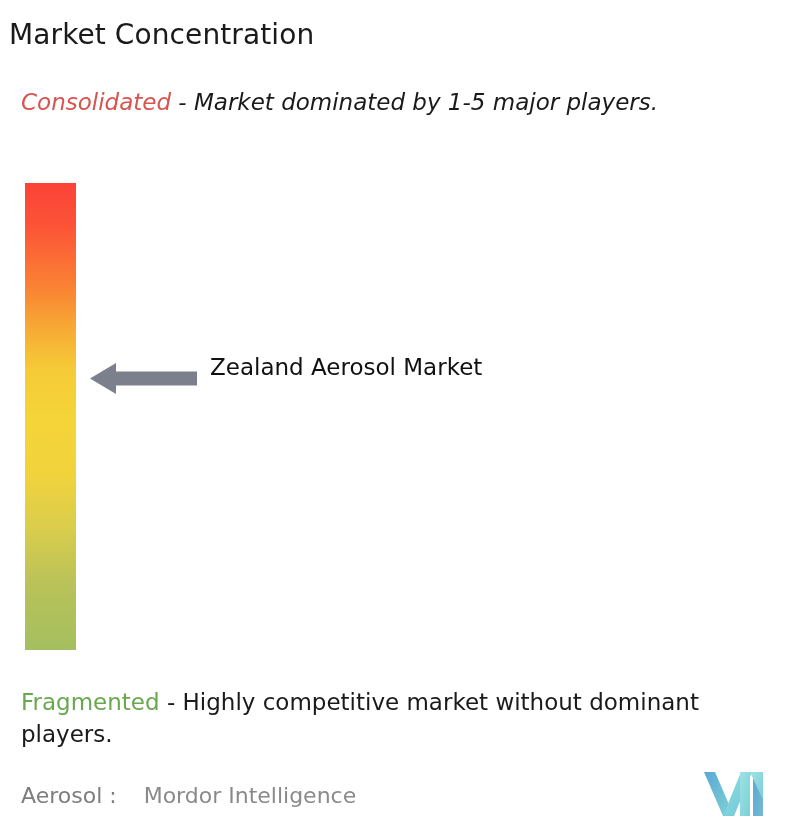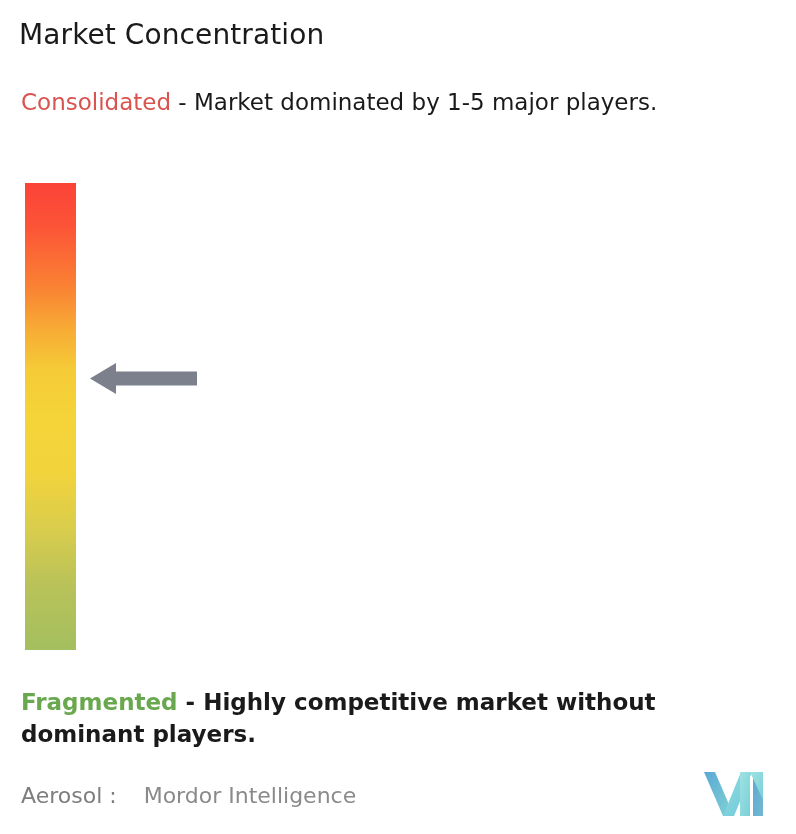--- a/index.html
+++ b/index.html
@@ -11,55 +11,56 @@
     width: 796px;
     height: 834px;
     position: relative;
     font-family: "DejaVu Sans", sans-serif;
     overflow: hidden;
   }
 
   
   #page-title {
     position: absolute;
-    left: 19px;
+    left: 9px;
     top: 18px;
     font-size: 28px;
     line-height: 34px;
     color: #1a1a1a;
     font-weight: 400;
     letter-spacing: 0.1px;
     white-space: nowrap;
   }
 
   
   #consolidated-legend {
     position: absolute;
     left: 21px;
     top: 86px;
     width: 745px;
     font-size: 23px;
     line-height: 32px;
     color: #1a1a1a;
     font-weight: 400;
+    font-style: italic;
   }
   #consolidated-legend .kw {
     color: #d9534f;
   }
 
   
   #fragmented-legend {
     position: absolute;
     left: 21px;
     top: 686px;
     width: 762px;
     font-size: 23px;
     line-height: 32px;
     color: #1a1a1a;
-    font-weight: 700;
+    font-weight: 400;
   }
   #fragmented-legend .kw {
     color: #6aa84f;
   }
 
   
   #scale-bar {
     position: absolute;
     left: 25px;
     top: 183px;
@@ -133,20 +134,21 @@
 
 <div id="scale-bar"></div>
 
 <div id="pointer-arrow">
   <svg width="107" height="33" viewBox="0 0 107 33" xmlns="http://www.w3.org/2000/svg">
     <path d="M0,16.5 L26,1 L26,9.5 L107,9.5 L107,23.5 L26,23.5 L26,32 Z" fill="#7b808c"></path>
   </svg>
 </div>
 
 <div id="callout-label">
+  <div>Zealand Aerosol Market</div>
 </div>
 
 <div id="fragmented-legend"><span class="kw">Fragmented</span><span>  - Highly competitive market without dominant players.</span></div>
 
 <div id="source-line"><span class="src-label">Aerosol : </span><span class="src-value">Mordor Intelligence</span></div>
 
 <div id="brand-logo">
   <svg width="63" height="50" viewBox="0 0 63 50" xmlns="http://www.w3.org/2000/svg">
     <defs>
       <linearGradient id="mi-g1" x1="0" y1="0" x2="1" y2="1">

